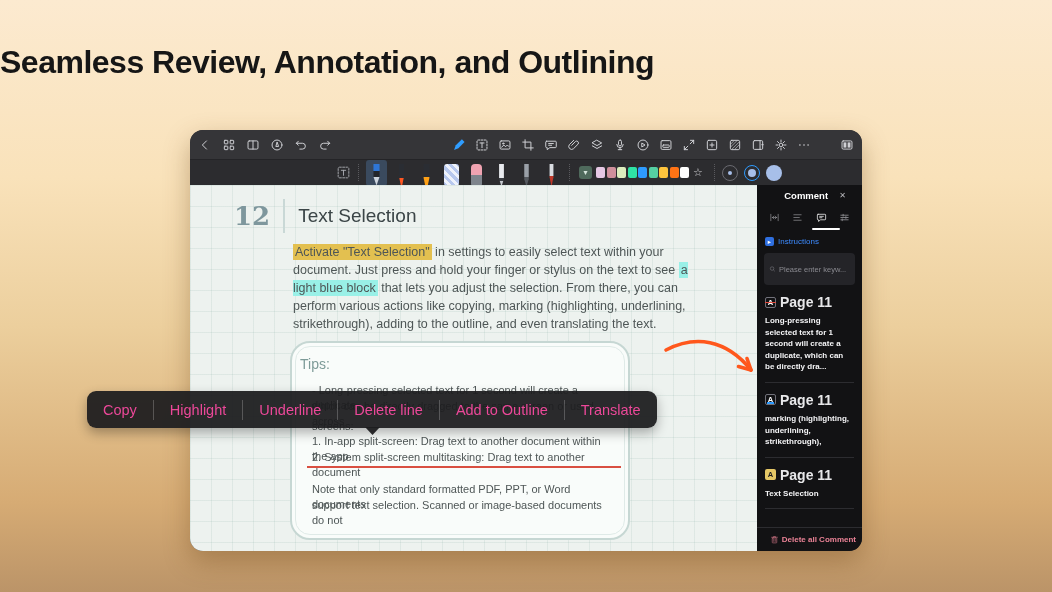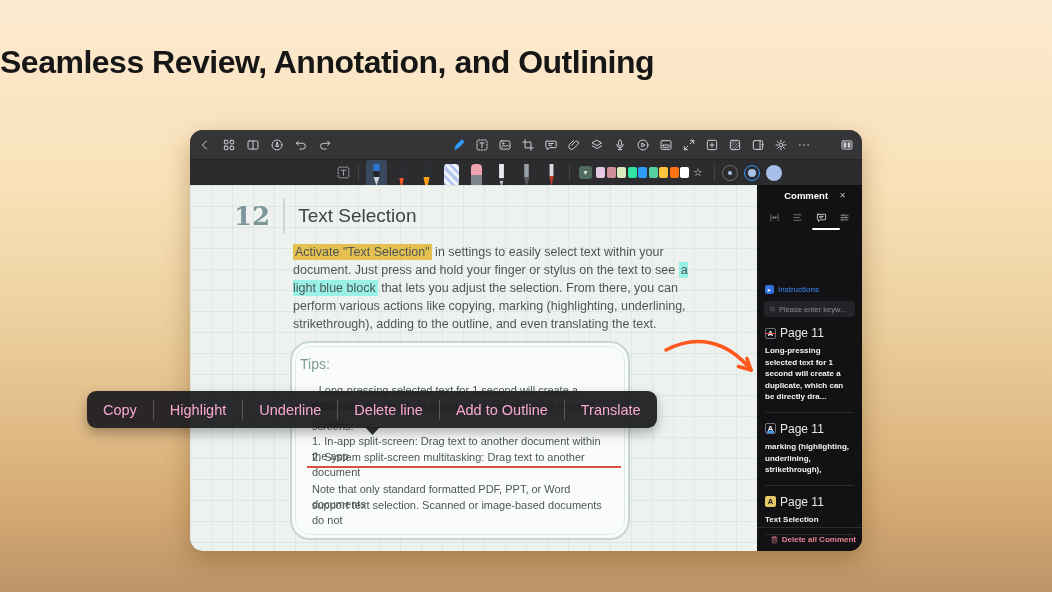--- a/index.html
+++ b/index.html
@@ -72,55 +72,55 @@
   .tips-h { position:absolute; left:8px; top:13px; font-size:14px; color:#7d9b98; }
   .tline { position:absolute; left:20px; width:305px; font-size:11px; line-height:15px; color:#4e5656; }
   .strike { position:relative; }
   .strike::after { content:""; position:absolute; top:54%; height:1.6px; background:#d94f41; left:-5px; }
   .strike.sa::after { right:-4px; } .strike.sb::after { right:-150px; }
 
   
   .ctx { position:absolute; left:87px; top:391px; height:37px; border-radius:9px;
     background:rgba(29,29,31,.94); display:flex; align-items:center; z-index:20;
     box-shadow:0 5px 12px rgba(0,0,0,.3); }
-  .ctx-item { padding:0 16px; font-size:14.5px; color:#f9a8d4; white-space:nowrap;text-align:center; }
+  .ctx-item { padding:0 16px; font-size:14.5px; color:#ec4899; white-space:nowrap;text-align:center; }
   .ctx-sep { width:1px; height:20px; background:rgba(255,255,255,.22); }
   .ctx-tip { position:absolute; left:278px; top:36px; width:15px; height:8px;
     background:rgba(29,29,31,.94); clip-path:polygon(0 0,100% 0,50% 100%); }
 
   
   .arrow { position:absolute; left:650px; top:330px; z-index:15; }
 
   
   .sidebar { width:105px; background:#121214; color:#fff; position:relative; }
   .sb-head { height:21px; display:flex; align-items:center; padding:0 16px; }
   .sb-title { flex:1; text-align:center; font-size:9.5px; font-weight:700; }
   .sb-close { font-size:8px; color:#b9b9bd; }
   .sb-tabs { height:24px; display:flex; justify-content:space-between; align-items:center; padding:0 12px; position:relative; }
   .sb-tabs svg { width:11px; height:11px; stroke:#8e8e93; stroke-width:1.6; fill:none; stroke-linecap:round; }
   .sb-tabs .active svg { stroke:#ffffff; }
   .tab-underline { position:absolute; left:55px; top:22px; width:28px; height:2px; background:#fff; border-radius:1px; }
-  .sb-instructions { display:flex; align-items:flex-end; gap:4px; padding:7px 8px 2px; color:#3d8bff; font-size:8px;margin-top:48px; }
+  .sb-instructions { display:flex; align-items:flex-end; gap:4px; padding:7px 8px 2px; color:#3d8bff; font-size:8px; }
   .ins-ic { width:9px; height:9px; border-radius:2px; background:#2f6fe0; color:#fff; font-size:6.5px;
     display:flex; align-items:center; justify-content:center; }
-  .sb-search { margin:5px 7px 2px; height:16px; background:#242428; border-radius:4px;
+  .sb-search { margin:5px 7px 2px; height:32px; background:#242428; border-radius:4px;
     display:flex; align-items:center; padding:0 5px; gap:3px; }
   .sb-search svg { width:8px; height:8px; stroke:#8a8a90; stroke-width:1.6; fill:none; }
   .sb-search input { background:none; border:none; outline:none; color:#9a9aa0; font-size:7.5px; width:100%;
     font-family:"Liberation Sans",sans-serif; }
   .sb-search input::placeholder { color:#8a8a90; }
   .sb-list { padding:0 8px; }
   .c-head { display:flex; align-items:center; gap:4px; margin-top:9px; }
   .badge { width:11px; height:11px; border-radius:2px; font-size:7.5px; font-weight:700;
     display:flex; align-items:center; justify-content:center; position:relative; }
   .badge.bd-strike,.badge.bd-under { border:1px solid #71717a; color:#fff; }
   .badge.bd-strike::after { content:""; position:absolute; left:-1px; right:-1px; top:48%; height:1.4px; background:#e04c3e; }
   .badge.bd-under::after { content:""; position:absolute; left:1px; right:1px; bottom:0.5px; height:1.6px; background:#2e9bff; }
   .badge.bd-hl { background:#e5c766; color:#1d1d1f; }
-  .c-page { font-size:12px; font-weight:400; color:#e8e8ea; }
+  .c-page { font-size:14px; font-weight:700; color:#e8e8ea; }
   .c-text { margin-top:5px; font-size:8px; font-weight:700; line-height:1.45; color:#f4f4f6; }
   .c-div { height:1px; background:#2c2c30; margin-top:9px; }
   .sb-bottom { position:absolute; bottom:0; left:0; right:0; height:24px; border-top:1px solid #2c2c30;
     display:flex; align-items:center; justify-content:flex-end; gap:3px; padding:0 6px;
     color:#ea8296; font-size:8px; font-weight:700; }
   .sb-bottom svg { width:9px; height:9px; stroke:#ea8296; stroke-width:1.4; fill:none; stroke-linecap:round; }
 </style>
 </head>
 <body>
 

